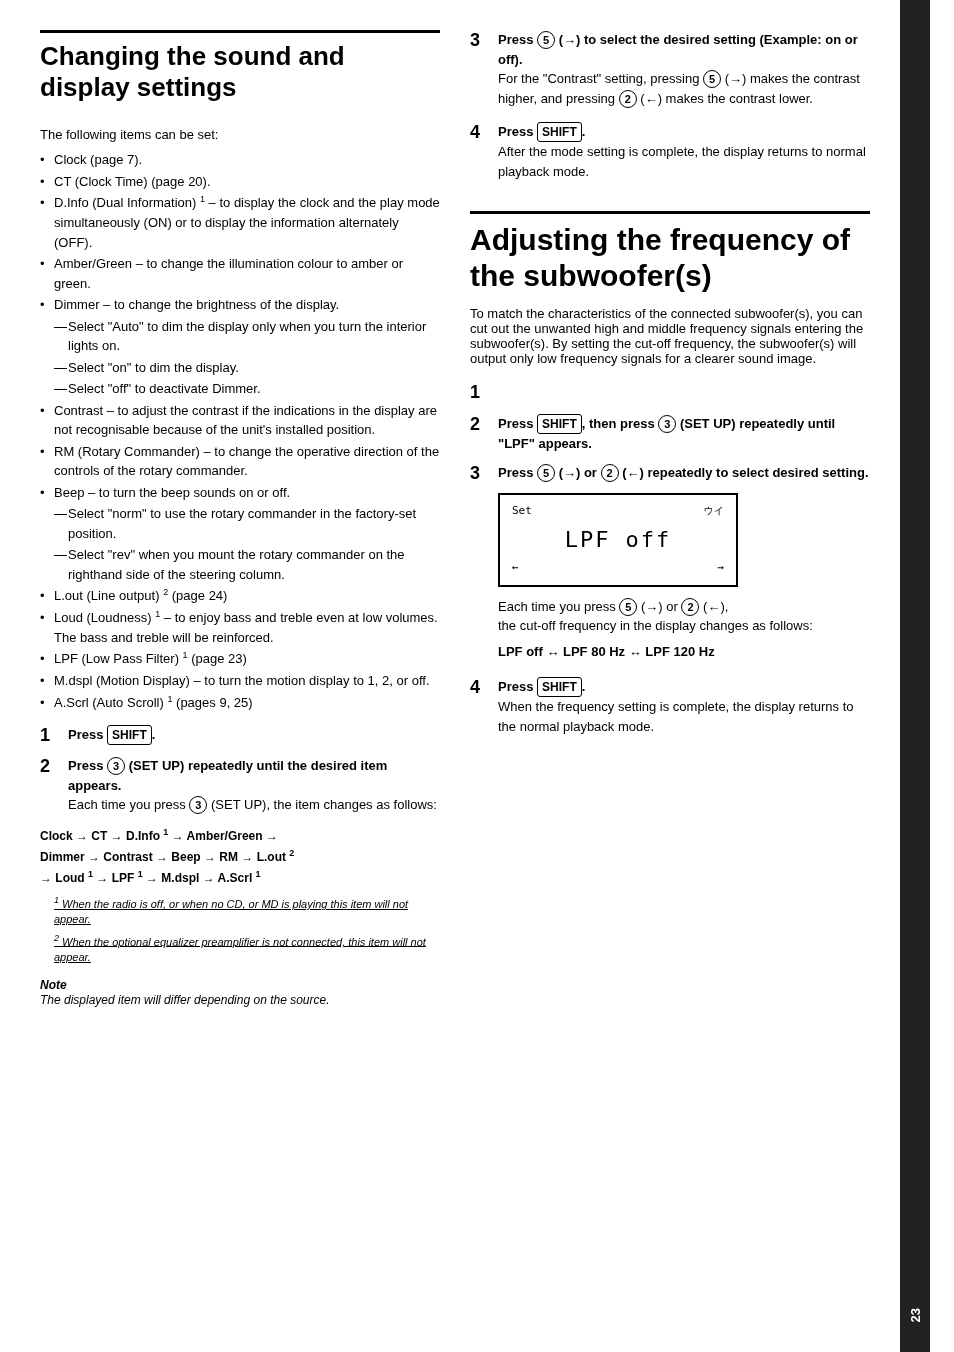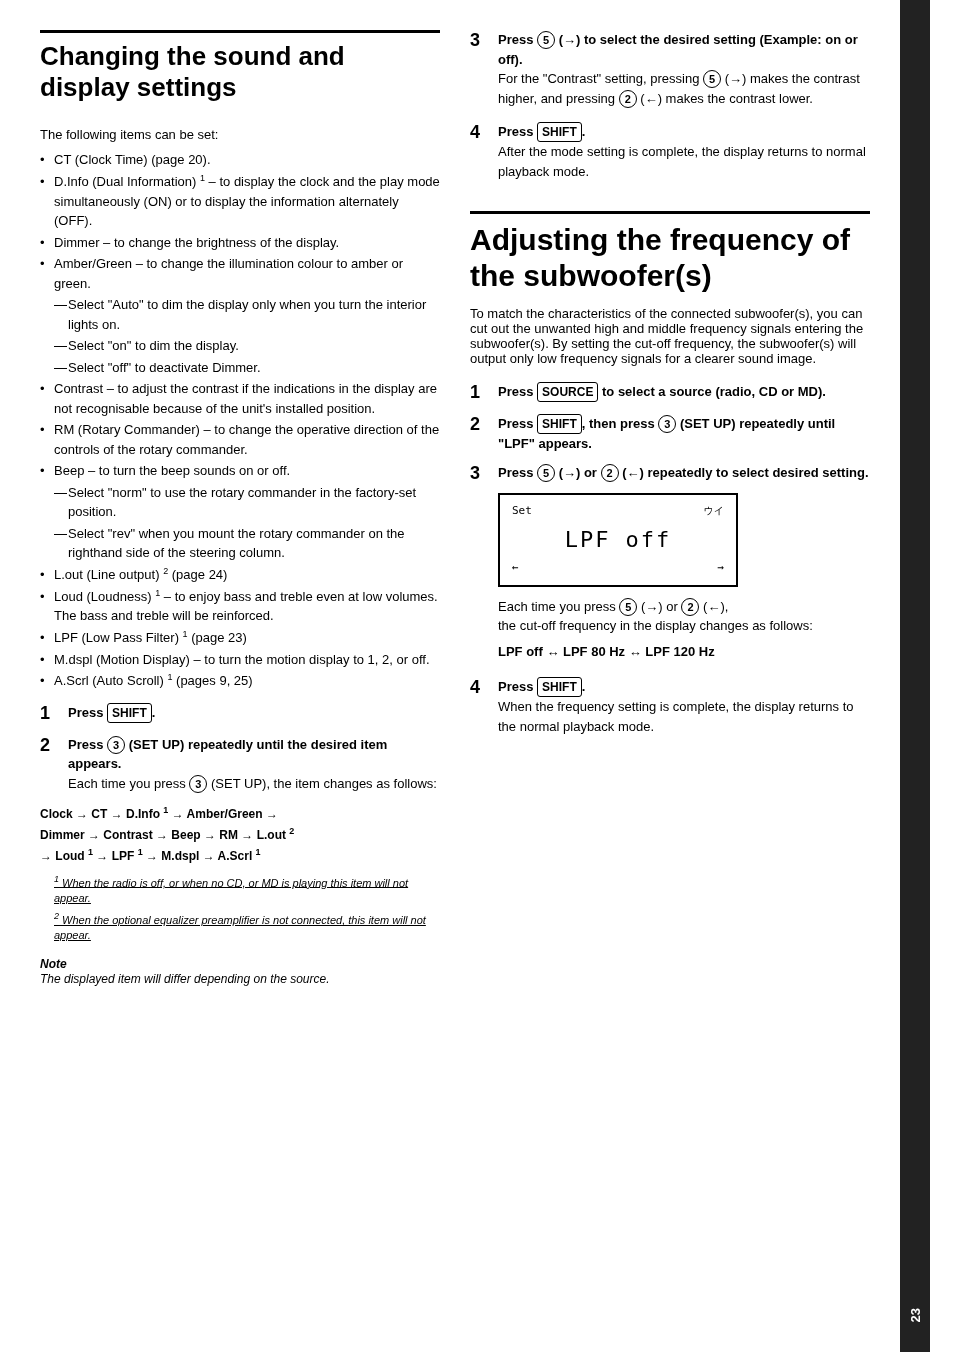--- a/index.html
+++ b/index.html
@@ -221,24 +221,25 @@
 <div class="page">
   <div class="main-content">
     <div class="columns">
 
       <div class="col-left">
         <div class="section-title">Changing the sound and display settings</div>
 
         <p class="intro-text">The following items can be set:</p>
 
         <ul class="bullet-list">
+          <li>Clock (page 7).</li>
           <li>CT (Clock Time) (page 20).</li>
           <li>D.Info (Dual Information) <sup>1</sup> – to display the clock and the play mode simultaneously (ON) or to display the information alternately (OFF).</li>
+          <li>Amber/Green – to change the illumination colour to amber or green.</li>
           <li>Dimmer – to change the brightness of the display.</li>
-          <li>Amber/Green – to change the illumination colour to amber or green.</li>
           <li class="sub-item" style="padding-left:28px; position:relative;">
             <span style="position:absolute;left:14px;">—</span>
             Select "Auto" to dim the display only when you turn the interior lights on.
           </li>
           <li class="sub-item" style="padding-left:28px; position:relative;">
             <span style="position:absolute;left:14px;">—</span>
             Select "on" to dim the display.
           </li>
           <li class="sub-item" style="padding-left:28px; position:relative;">
             <span style="position:absolute;left:14px;">—</span>
@@ -313,23 +314,20 @@
         </div>
 
         <div class="section-title-large">Adjusting the frequency of the subwoofer(s)</div>
 
         <p class="intro-text">To match the characteristics of the connected subwoofer(s), you can cut out the unwanted high and middle frequency signals entering the subwoofer(s). By setting the cut-off frequency, the subwoofer(s) will output only low frequency signals for a clearer sound image.</p>
 
         <div class="spacer-sm"></div>
 
         <div class="step">
           <div class="step-number">1</div>
-          <div class="step-content">
-            <strong>Press <span class="key">SOURCE</span> to select a source (radio, CD or MD).</strong>
-          </div>
         </div>
 
         <div class="step">
           <div class="step-number">2</div>
           <div class="step-content">
             <strong>Press <span class="key">SHIFT</span>, then press <span class="key-circle">3</span> (SET UP) repeatedly until "LPF" appears.</strong>
           </div>
         </div>
 
         <div class="step">

